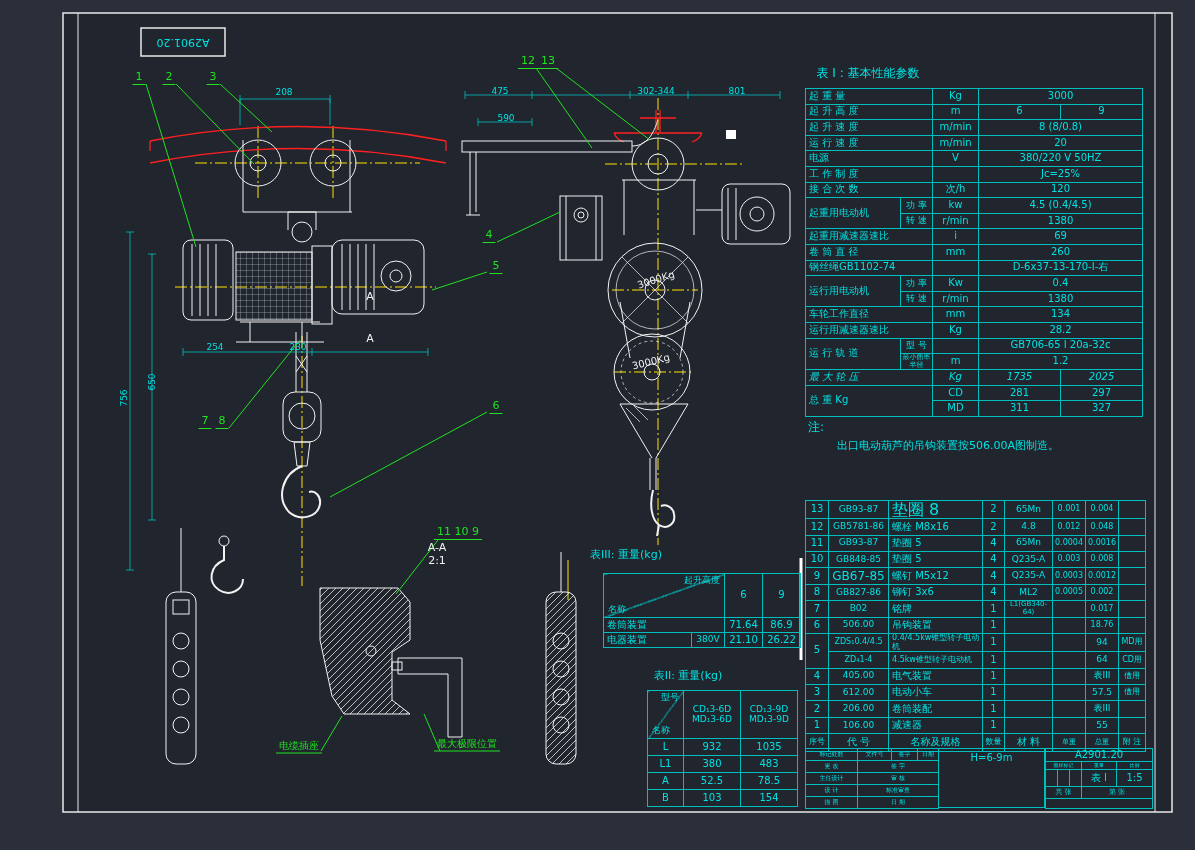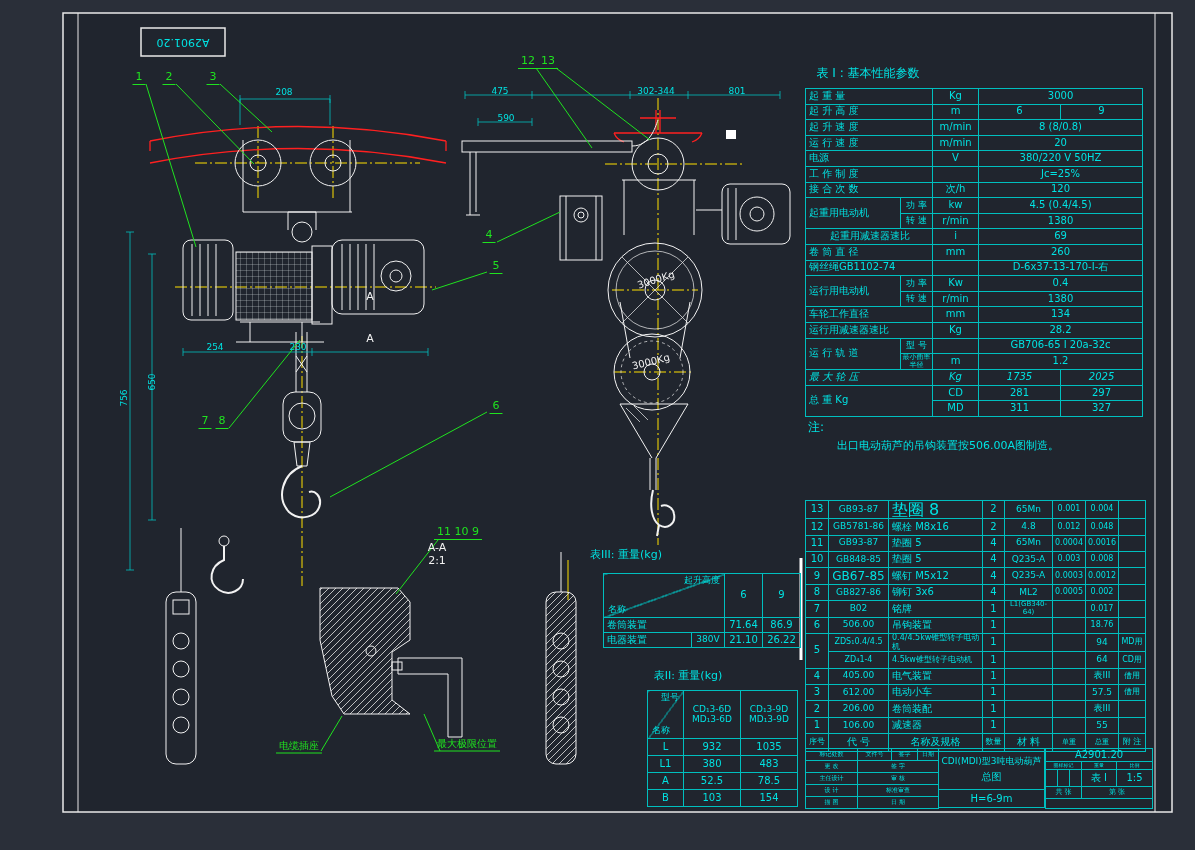--- a/index.html
+++ b/index.html
@@ -235,21 +235,21 @@
             <td style="font-size: 9px;">功 率</td>
             <td style="font-size: 10px;">kw</td>
             <td colspan="2" style="font-size: 10px;">4.5   (0.4/4.5)</td>
           </tr>
           <tr style="height: 15.6px;">
             <td style="font-size: 9px;">转 速</td>
             <td style="font-size: 10px;">r/min</td>
             <td colspan="2" style="font-size: 10px;">1380</td>
           </tr>
           <tr style="height: 15.6px;">
-            <td colspan="2" class="al" style="font-size: 10px; text-align: center;">起重用减速器速比</td>
+            <td colspan="2" class="al" style="font-size: 10px;">起重用减速器速比</td>
             <td style="font-size: 10px;">i</td>
             <td colspan="2" style="font-size: 10px;">69</td>
           </tr>
           <tr style="height: 15.6px;">
             <td colspan="2" class="al" style="font-size: 10px;">卷 筒 直 径</td>
             <td style="font-size: 10px;">mm</td>
             <td colspan="2" style="font-size: 10px;">260</td>
           </tr>
           <tr style="height: 15.6px;">
             <td colspan="2" class="al" style="font-size: 10px;">钢丝绳GB1102-74</td>
@@ -630,20 +630,16 @@
       <div class="ann gr u" style="left: 496px; top: 267px; font-size: 11px;">5</div>
       <div class="ann gr u" style="left: 496px; top: 407px; font-size: 11px;">6</div>
       <div class="ann gr u" style="left: 205px; top: 422px; font-size: 11px;">7</div>
       <div class="ann gr u" style="left: 222px; top: 422px; font-size: 11px;">8</div>
       <div class="ann gr u" style="left: 458px; top: 533px; font-size: 11px;">11 10 9</div>
       <div class="ann gr u" style="left: 299px; top: 747px; font-size: 10px;">电缆插座</div>
       <div class="ann gr u" style="left: 467px; top: 745px; font-size: 10px;">最大极限位置</div>
     </div>
 
 <div class="tbmid">
-  <div class="tbname">
-    <div class="l1">CDI(MDI)型3吨电动葫芦</div>
-    <div class="l2">总图</div>
-  </div>
   <div class="tbspec">H=6-9m</div>
 </div>
 
 </div>
 
 </body></html>

